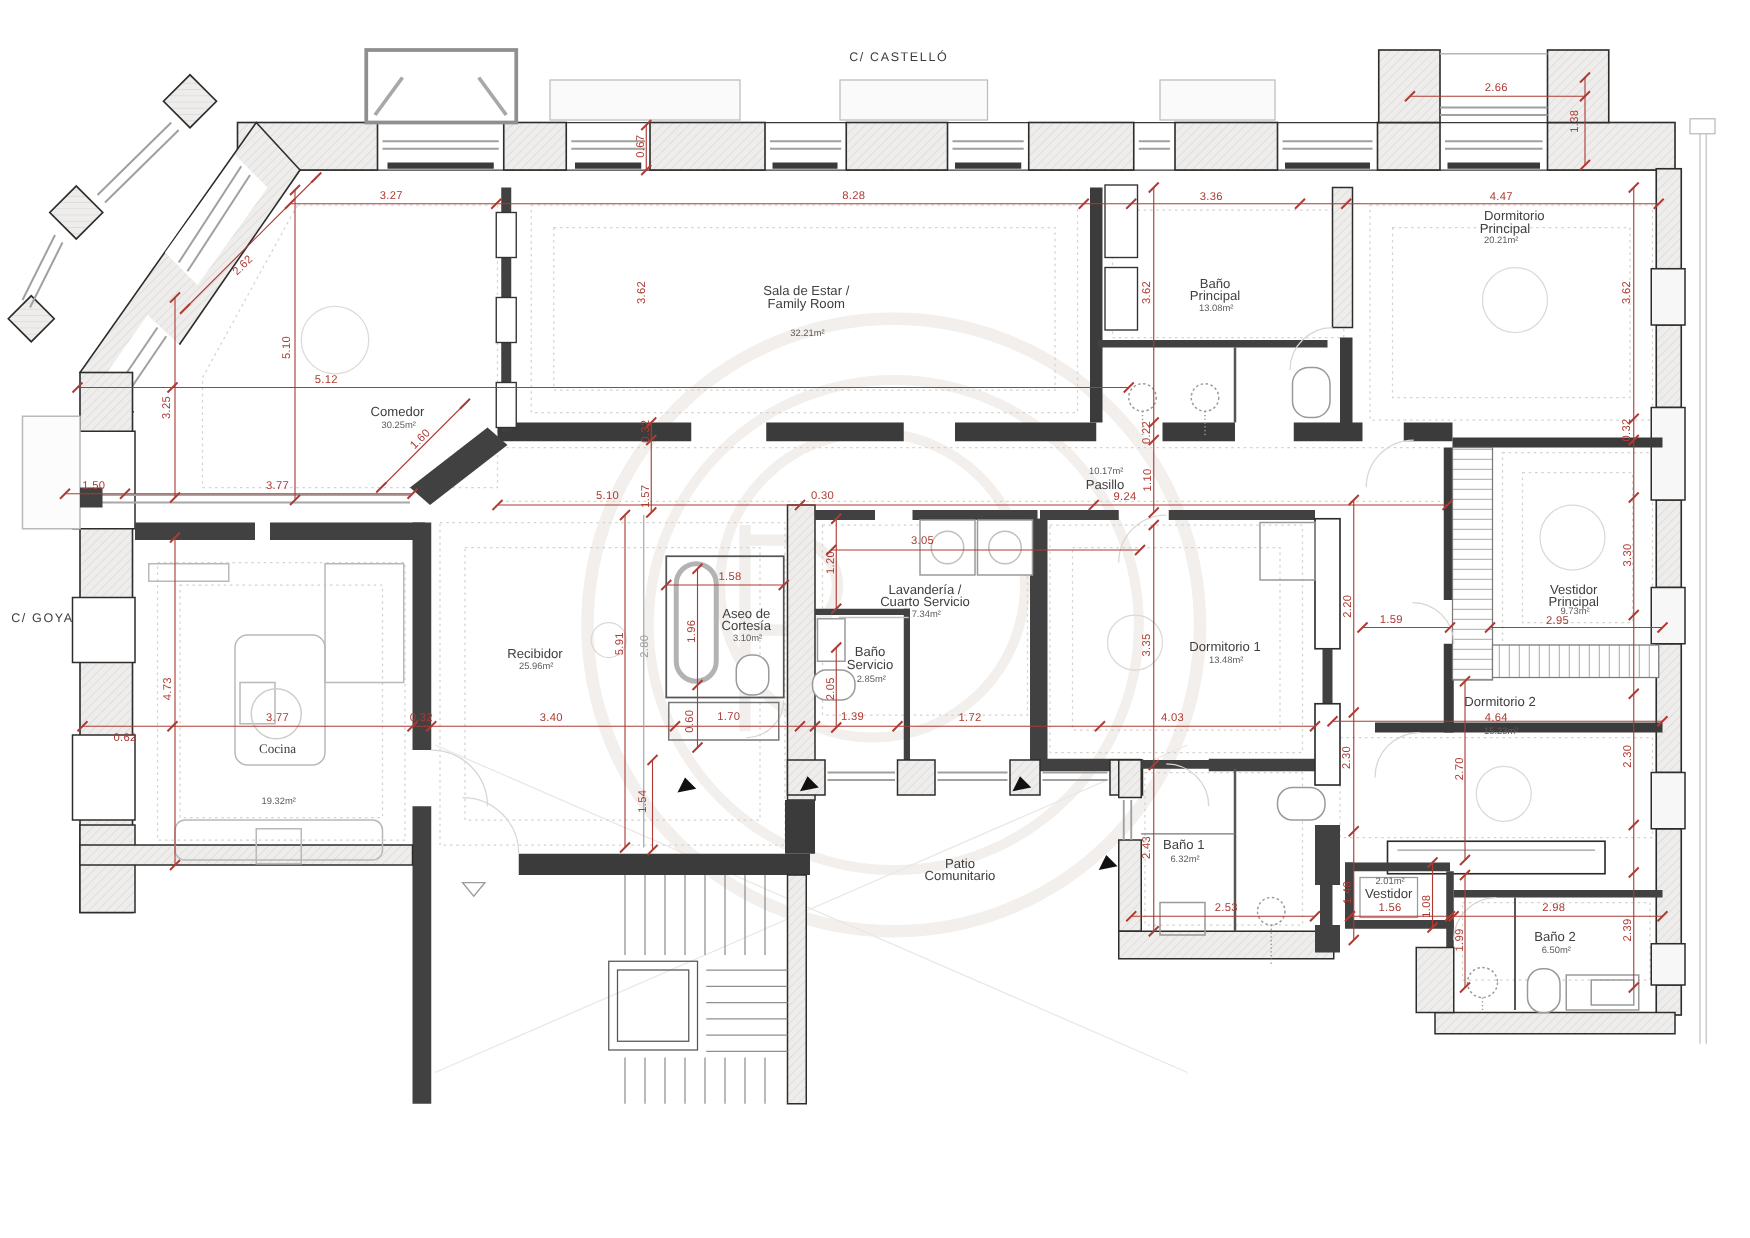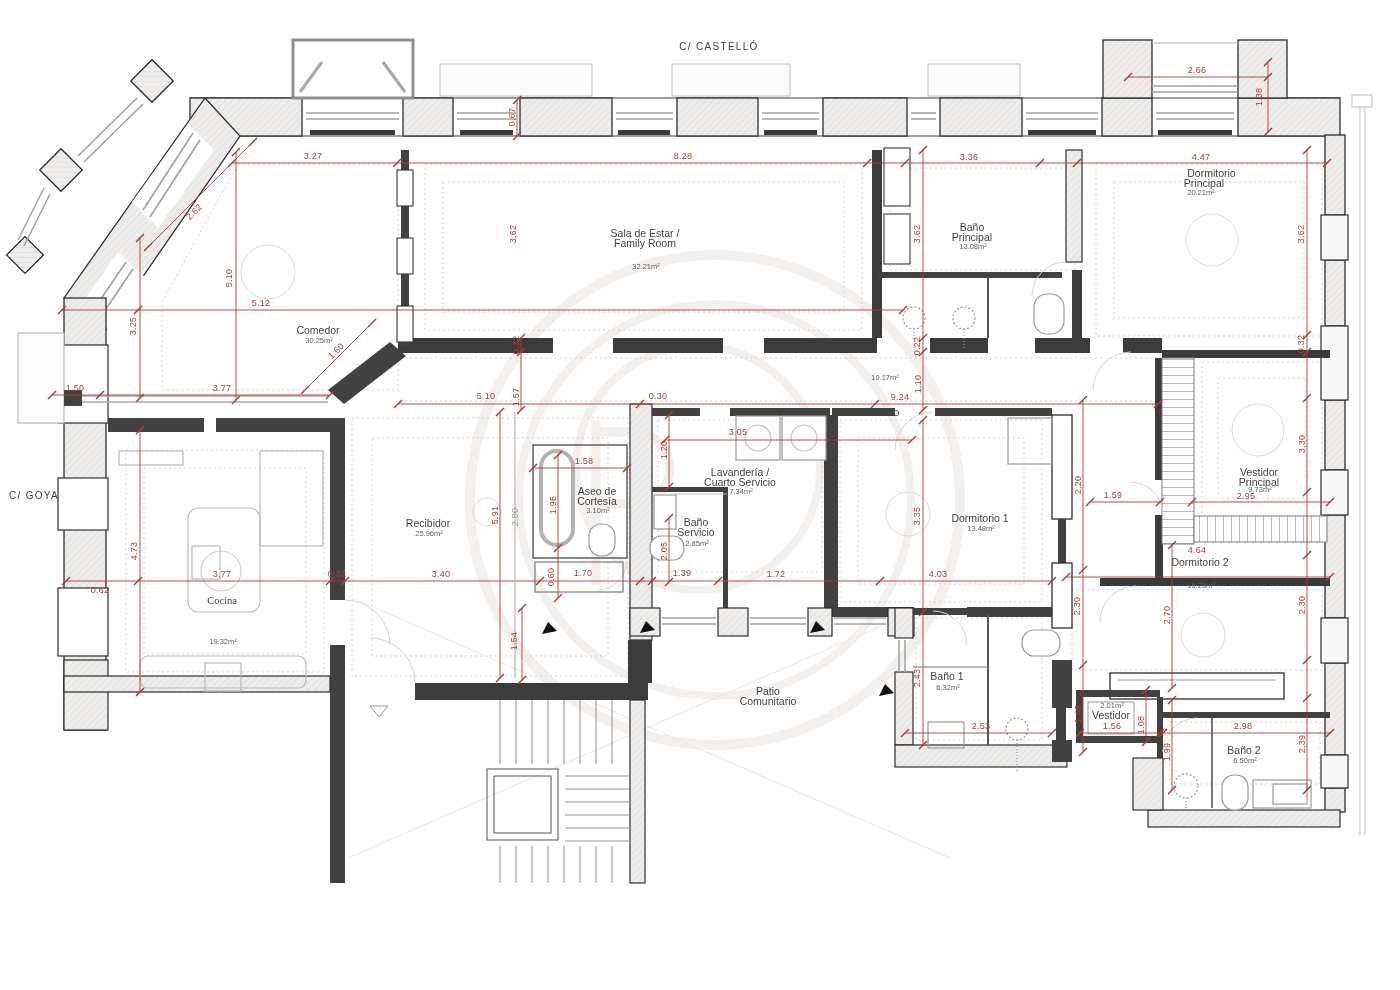--- a/index.html
+++ b/index.html
@@ -526,21 +526,21 @@
       <div class="area" style="left: 319px; top: 340px;">30.25m²</div>
       <div class="room" style="left: 645px; top: 233px;">Sala de Estar /</div>
       <div class="room" style="left: 645px; top: 242.5px;">Family Room</div>
       <div class="area" style="left: 646px; top: 266px;">32.21m²</div>
       <div class="room" style="left: 972px; top: 227px;">Baño</div>
       <div class="room" style="left: 972px; top: 236.5px;">Principal</div>
       <div class="area" style="left: 973px; top: 246px;">13.08m²</div>
       <div class="room" style="left: 1204px; top: 173px; padding-left: 15px;">Dormitorio</div>
       <div class="room" style="left: 1204px; top: 182.5px;">Principal</div>
       <div class="area" style="left: 1201px; top: 192px;">20.21m²</div>
-      <div class="room" style="left: 884px; top: 388px; margin-top: 24px;">Pasillo</div>
+      <div class="room" style="left: 884px; top: 388px;">Pasillo</div>
       <div class="area" style="left: 885px; top: 377px;">10.17m²</div>
       <div class="room" style="left: 428px; top: 523px;">Recibidor</div>
       <div class="area" style="left: 429px; top: 533px;">25.96m²</div>
       <div class="room" style="left: 222px; top: 600px; font-family: Liberation Serif, serif;">Cocina</div>
       <div class="area" style="left: 223px; top: 641px;">19.32m²</div>
       <div class="room" style="left: 597px; top: 491px;">Aseo de</div>
       <div class="room" style="left: 597px; top: 500.5px;">Cortesía</div>
       <div class="area" style="left: 598px; top: 510px;">3.10m²</div>
       <div class="room" style="left: 740px; top: 472px;">Lavandería /</div>
       <div class="room" style="left: 740px; top: 481.5px;">Cuarto Servicio</div>
@@ -609,21 +609,21 @@
       <div class="dim" style="left: 337px; top: 574px;">0.32</div>
       <div class="dim" style="left: 441px; top: 574px;">3.40</div>
       <div class="dim r90" style="left: 551px; top: 577px;">0.60</div>
       <div class="dim" style="left: 583px; top: 573px;">1.70</div>
       <div class="dim r90" style="left: 514px; top: 641px;">1.54</div>
       <div class="dim r90" style="left: 917px; top: 678px;">2.43</div>
       <div class="dim" style="left: 981px; top: 726px;">2.53</div>
       <div class="dim r90" style="left: 1077px; top: 606px;">2.30</div>
       <div class="dim r90" style="left: 1167px; top: 615px;">2.70</div>
       <div class="dim r90" style="left: 1302px; top: 605px;">2.30</div>
-      <div class="dim" style="left: 1197px; top: 550px;">4.64</div>
+      <div class="dim" style="left: 1197px; top: 574px;">4.64</div>
       <div class="dim r90" style="left: 1078px; top: 714px;">1.48</div>
       <div class="dim" style="left: 1112px; top: 726px;">1.56</div>
       <div class="dim r90" style="left: 1141px; top: 725px;">1.08</div>
       <div class="dim r90" style="left: 1167px; top: 752px;">1.99</div>
       <div class="dim" style="left: 1243px; top: 726px;">2.98</div>
       <div class="dim r90" style="left: 1302px; top: 744px;">2.39</div>
     </div>
 
 </div>
 

